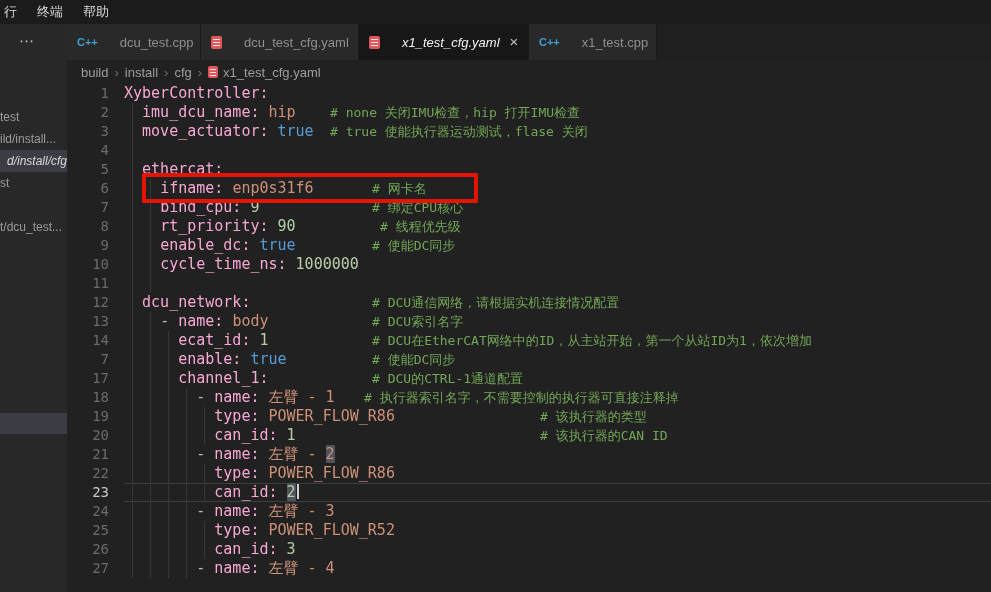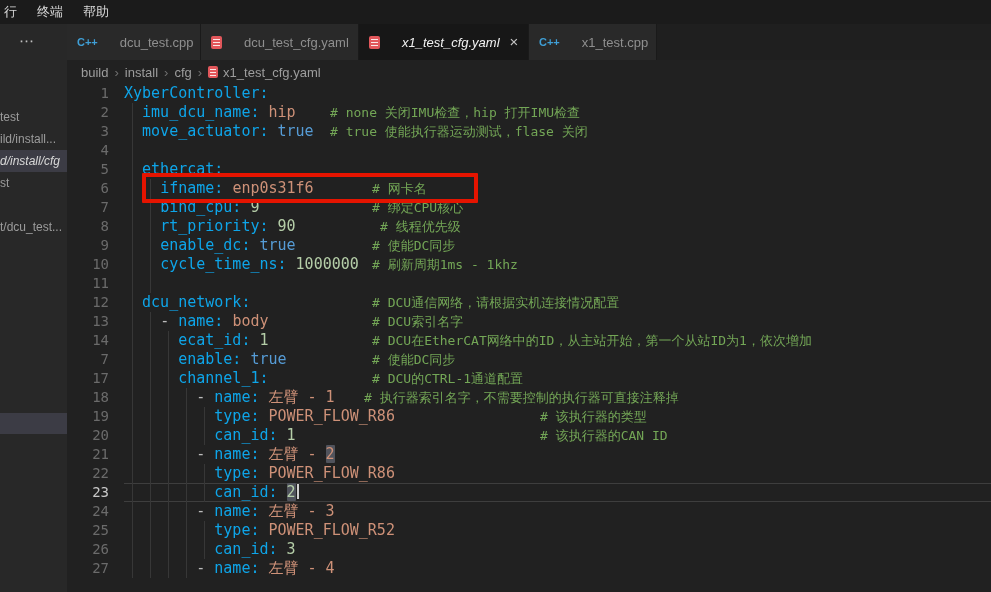--- a/index.html
+++ b/index.html
@@ -53,21 +53,21 @@
   
   .editor { position:absolute; left:67px; top:84px; right:0; bottom:0;
     background:#212121; font-family:"DejaVu Sans Mono", monospace; z-index:1; }
   .line { display:flex; height:19px; position:relative; cursor:text; }
   .ln { width:57px; flex:none; text-align:right; padding-right:15px; color:#6b6b6b;
     font-size:14px; line-height:19px; user-select:none; }
   .line.cur .ln { color:#c8c8c8; }
   .lc { position:relative; flex:1; white-space:pre; font-size:15px; line-height:19px;
     color:#d4d4d4; }
   .line.cur .lc { box-shadow:inset 0 1px 0 #3e3e3e, inset 0 -1px 0 #3e3e3e; }
-  .tk-k { color:#0ea5e9;margin-top:36px; } .tk-s { color:#ce9178; } .tk-n { color:#b5cea8; }
+  .tk-k { color:#f9a8d4;margin-top:36px; } .tk-s { color:#ce9178; } .tk-n { color:#b5cea8; }
   .tk-b { color:#569cd6; } .tk-d { color:#bcbcbc; }
   .hl { background:#50535c; border-radius:1px; }
   .cmt { position:absolute; top:0; color:#73a656; white-space:pre; font-size:13px;
     line-height:19px; }
   .guide { position:absolute; top:0; bottom:0; width:1px; background:#373737; }
   .caret { display:inline-block; width:2px; height:15px; background:#d0d0d0;
     vertical-align:-2px; margin-left:1px; }
   .redbox { position:absolute; top:-6px; height:30px; border:4px solid #e51400;
     border-radius:1px; z-index:9; pointer-events:none; }
 </style>
@@ -77,21 +77,21 @@
 <div class="menubar" id="menubar">
     <span class="menu-item">行</span>
     <span class="menu-item">终端</span>
     <span class="menu-item">帮助</span>
   </div>
 
 <div class="sidebar" id="sidebar">
   <div class="sb-more">⋯</div>
 <div class="sb-item" style="top: 82px;">test</div>
     <div class="sb-item" style="top: 104px;">ild/install...</div>
-    <div class="sb-item sel" style="top: 126px;">d/install/cfg</div>
+    <div class="sb-item sel" style="top: 126px; text-align: right;">d/install/cfg</div>
     <div class="sb-item" style="top: 148px;">st</div>
     <div class="sb-item" style="top: 192px;">t/dcu_test...</div>
     <div class="sb-strip" style="top: 389px;"></div>
   </div>
 
 <div class="tabbar" id="tabbar">
     <div class="tab" style="width: 134px;">
       <span class="ficon-cpp">C++</span>
       <span class="tab-label">dcu_test.cpp</span>
     </div>
@@ -153,21 +153,21 @@
     <div class="line">
       <div class="ln">8</div>
       <div class="lc"><span class="guide" style="left: 8px;"></span><span class="guide" style="left: 26.06px;"></span><span>    </span><span class="tk-k">rt_priority:</span><span> </span><span class="tk-n">90</span><span class="cmt" style="left: 256px;"># 线程优先级</span></div>
     </div>
     <div class="line">
       <div class="ln">9</div>
       <div class="lc"><span class="guide" style="left: 8px;"></span><span class="guide" style="left: 26.06px;"></span><span>    </span><span class="tk-k">enable_dc:</span><span> </span><span class="tk-b">true</span><span class="cmt" style="left: 248px;"># 使能DC同步</span></div>
     </div>
     <div class="line">
       <div class="ln">10</div>
-      <div class="lc"><span class="guide" style="left: 8px;"></span><span class="guide" style="left: 26.06px;"></span><span>    </span><span class="tk-k">cycle_time_ns:</span><span> </span><span class="tk-n">1000000</span><span class="cmt" style="left: 248px;"># 刷新周期1ms - 1khz</span></div>
+      <div class="lc"><span class="guide" style="left: 8px;"></span><span class="guide" style="left: 26.06px;"></span><span>    </span><span class="tk-k">cycle_time_ns:</span><span> </span><span class="tk-n">1000000</span></div>
     </div>
     <div class="line">
       <div class="ln">11</div>
       <div class="lc"><span class="guide" style="left: 8px;"></span><span class="guide" style="left: 26.06px;"></span></div>
     </div>
     <div class="line">
       <div class="ln">12</div>
       <div class="lc"><span class="guide" style="left: 8px;"></span><span>  </span><span class="tk-k">dcu_network:</span><span class="cmt" style="left: 248px;"># DCU通信网络，请根据实机连接情况配置</span></div>
     </div>
     <div class="line">

